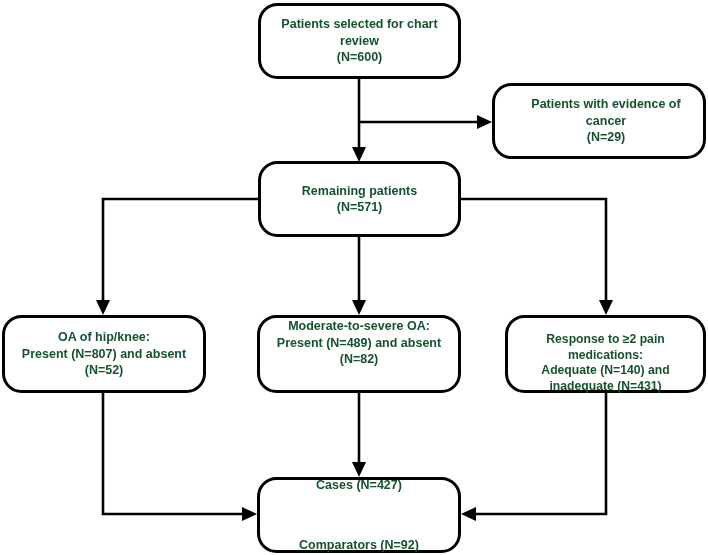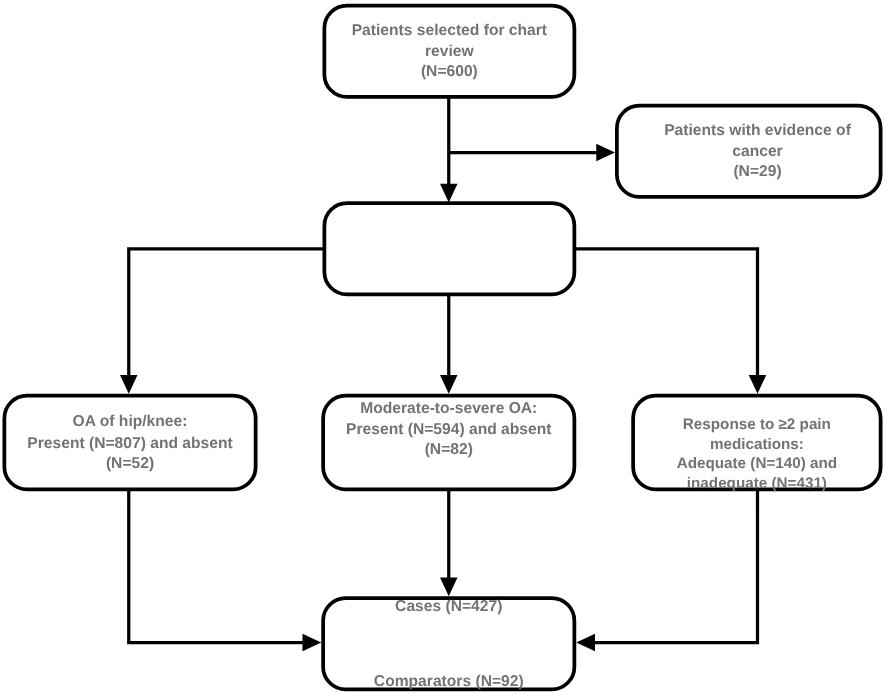--- a/index.html
+++ b/index.html
@@ -43,21 +43,21 @@
     position: absolute;
     display: flex;
     flex-direction: column;
     align-items: center;
     justify-content: center;
     text-align: center;
     font-family: "Liberation Sans", sans-serif;
     font-weight: bold;
     font-size: 12.5px;
     line-height: 16.5px;
-    color: #737373;
+    color: #14532d;
     box-sizing: border-box;
     padding: 0 8px;
     pointer-events: none;
   }
   .node-label span {
     display: block;
     white-space: nowrap;
   }
 </style>
 </head>
@@ -128,30 +128,34 @@
     <span>review</span>
     <span>(N=600)</span>
   </div>
 
   <div class="node-label" style="left:492px; top:83px; width:214px; height:76px;padding-left:22px;">
     <span>Patients with evidence of</span>
     <span>cancer</span>
     <span>(N=29)</span>
   </div>
 
+  <div class="node-label" style="left:258px; top:161px; width:203px; height:76px;">
+    <span>Remaining patients</span>
+    <span>(N=571)</span>
+  </div>
 
   <div class="node-label" style="left:2px; top:315px; width:204px; height:78px;">
     <span>OA of hip/knee:</span>
     <span>Present (N=807) and absent</span>
     <span>(N=52)</span>
   </div>
 
   <div class="node-label" style="left:257px; top:315px; width:204px; height:56px;">
     <span>Moderate-to-severe OA:</span>
-    <span>Present (N=594) and absent</span>
+    <span>Present (N=489) and absent</span>
     <span>(N=82)</span>
   </div>
 
   <div class="node-label" style="left:505px; top:315px; width:201px; height:96px; line-height:15.5px; font-size:12.2px;">
     <span>Response to ≥2 pain</span>
     <span>medications:</span>
     <span>Adequate (N=140) and</span>
     <span>inadequate (N=431)</span>
   </div>
 

